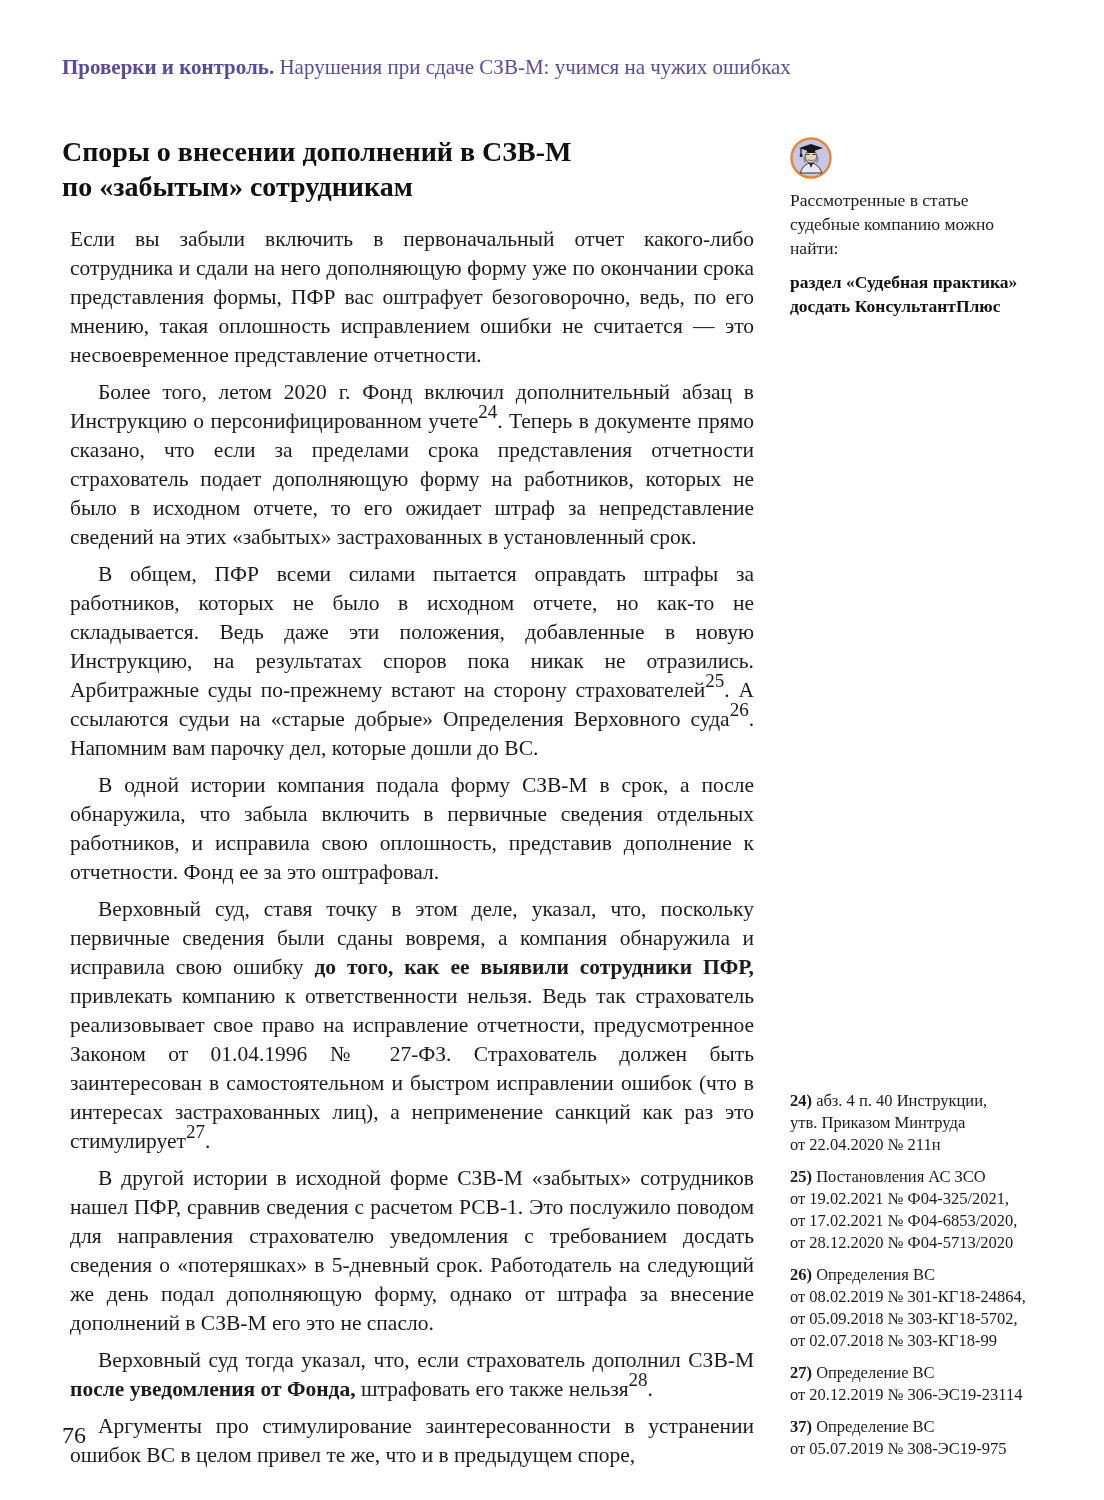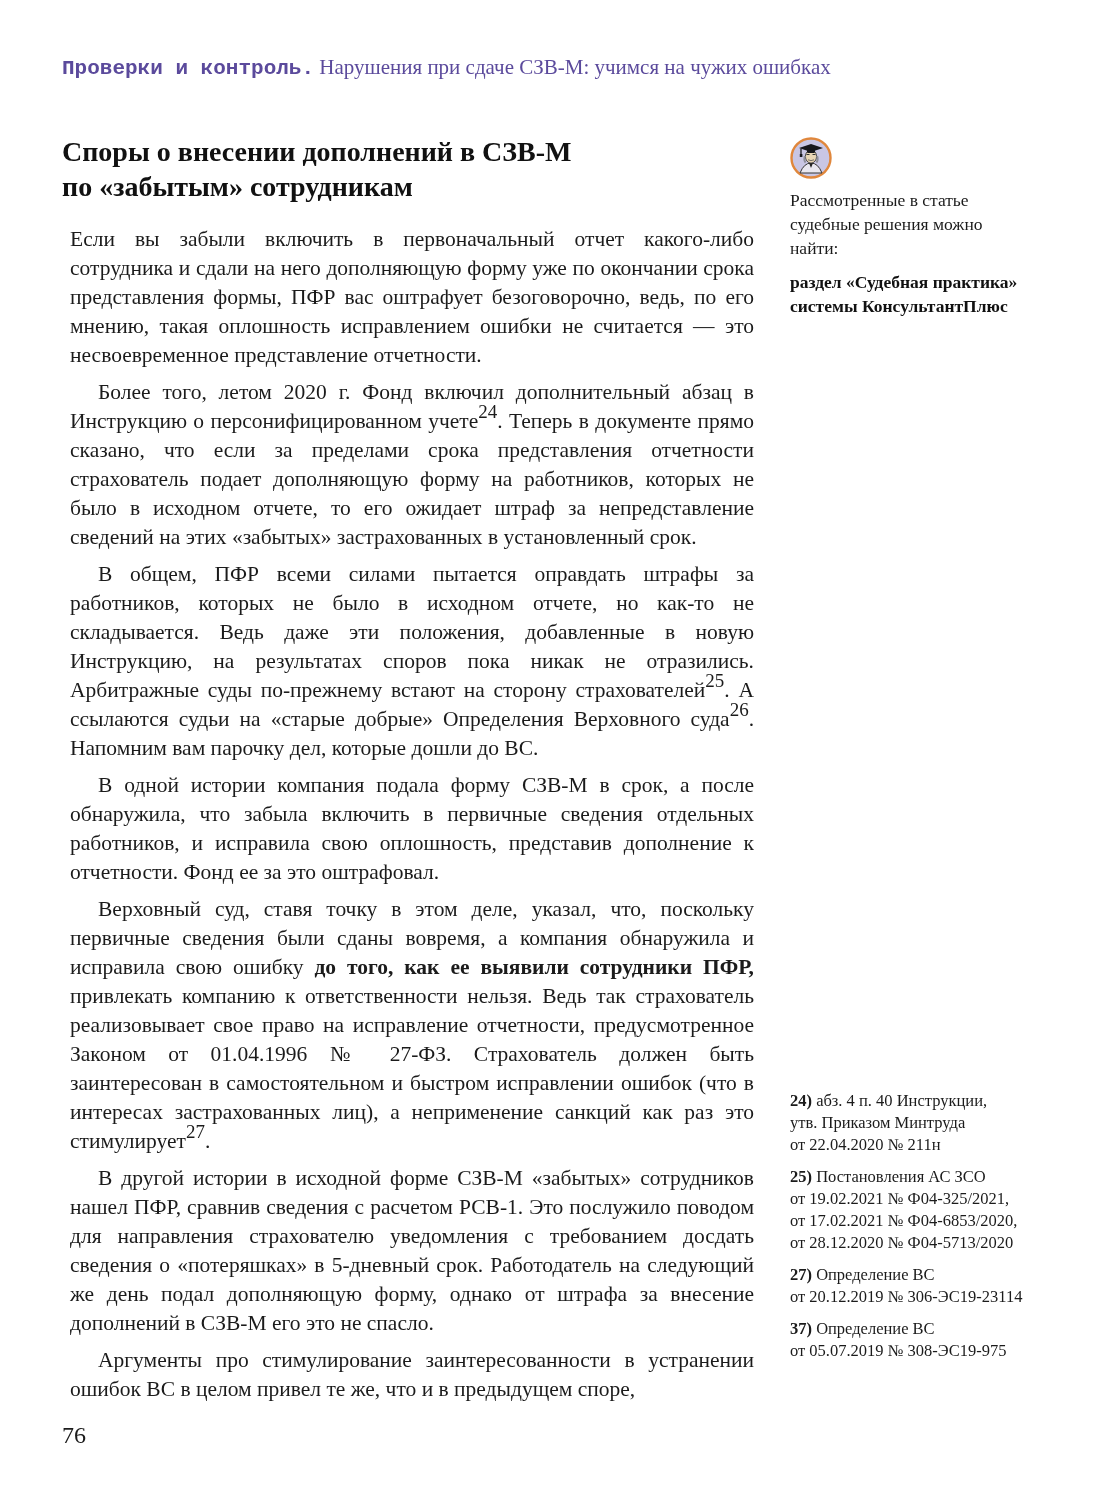--- a/index.html
+++ b/index.html
@@ -16,21 +16,21 @@
   .rubric-line {
     position: absolute;
     left: 62px;
     top: 54px;
     width: 990px;
     font-size: 21px;
     line-height: 27px;
     color: #5b4a9c;
     white-space: nowrap;
   }
-  .rubric-line .rubric { font-weight: bold; font-family: Liberation Mono, monospace; }
+  .rubric-line .rubric { font-weight: bold; }
   .rubric-line .rubric-sub { font-weight: normal; }
 
   
   .col-main {
     position: absolute;
     left: 62px;
     top: 134px;
     width: 700px;
   }
   .article-title {
@@ -118,20 +118,21 @@
   <div class="col-main">
     <h1 class="article-title">Споры о внесении дополнений в СЗВ-М
 по «забытым» сотрудникам</h1>
     <div class="body-text" id="paragraphs">
         <p><span>Если вы забыли включить в первоначальный отчет какого-либо сотрудника и сдали на него дополняющую форму уже по окончании срока представления формы, ПФР вас оштрафует безоговорочно, ведь, по его мнению, такая оплошность исправлением ошибки не считается — это несвоевременное представление отчетности.</span></p>
         <p class="indent"><span>Более того, летом 2020 г. Фонд включил дополнительный абзац в Инструкцию о персонифицированном учете</span><span class="sup">24</span><span>. Теперь в документе прямо сказано, что если за пределами срока представления отчетности страхователь подает дополняющую форму на работников, которых не было в исходном отчете, то его ожидает штраф за непредставление сведений на этих «забытых» застрахованных в установленный срок.</span></p>
         <p class="indent"><span>В общем, ПФР всеми силами пытается оправдать штрафы за работников, которых не было в исходном отчете, но как-то не складывается. Ведь даже эти положения, добавленные в новую Инструкцию, на результатах споров пока никак не отразились. Арбитражные суды по-прежнему встают на сторону страхователей</span><span class="sup">25</span><span>. А ссылаются судьи на «старые добрые» Определения Верховного суда</span><span class="sup">26</span><span>. Напомним вам парочку дел, которые дошли до ВС.</span></p>
         <p class="indent"><span>В одной истории компания подала форму СЗВ-М в срок, а после обнаружила, что забыла включить в первичные сведения отдельных работников, и исправила свою оплошность, представив дополнение к отчетности. Фонд ее за это оштрафовал.</span></p>
         <p class="indent"><span>Верховный суд, ставя точку в этом деле, указал, что, поскольку первичные сведения были сданы вовремя, а компания обнаружила и исправила свою ошибку </span><span class="b">до того, как ее выявили сотрудники ПФР,</span><span> привлекать компанию к ответственности нельзя. Ведь так страхователь реализовывает свое право на исправление отчетности, предусмотренное Законом от 01.04.1996 № 27-ФЗ. Страхователь должен быть заинтересован в самостоятельном и быстром исправлении ошибок (что в интересах застрахованных лиц), а неприменение санкций как раз это стимулирует</span><span class="sup">27</span><span>.</span></p>
         <p class="indent"><span>В другой истории в исходной форме СЗВ-М «забытых» сотрудников нашел ПФР, сравнив сведения с расчетом РСВ-1. Это послужило поводом для направления страхователю уведомления с требованием досдать сведения о «потеряшках» в 5-дневный срок. Работодатель на следующий же день подал дополняющую форму, однако от штрафа за внесение дополнений в СЗВ-М его это не спасло.</span></p>
+        <p class="indent"><span>Верховный суд тогда указал, что, если страхователь дополнил СЗВ-М </span><span class="b">после уведомления от Фонда,</span><span> штрафовать его также нельзя</span><span class="sup">28</span><span>.</span></p>
         <p class="indent"><span>Аргументы про стимулирование заинтересованности в устранении ошибок ВС в целом привел те же, что и в предыдущем споре,</span></p>
       </div>
   </div>
 
   <aside class="col-side">
     <div class="judge-badge">
       <svg viewBox="0 0 42 42" width="42" height="42" aria-hidden="true">
         <circle cx="21" cy="21" r="19.5" fill="#c9c6e4" stroke="#e0873c" stroke-width="2.4"></circle>
         <path d="M10 36 Q14 26 21 26 Q28 26 32 36 Z" fill="#e9e7f0" stroke="#333" stroke-width="1"></path>
         <path d="M19 26 L21 31 L23 26 Z" fill="#222"></path>
@@ -139,34 +140,38 @@
         <path d="M14.8 19 Q13.6 23.5 15.6 25.5 M27.2 19 Q28.4 23.5 26.4 25.5" fill="none" stroke="#8e8e99" stroke-width="2"></path>
         <path d="M16.5 17.5 h3 M22.5 17.5 h3" stroke="#333" stroke-width="1" fill="none"></path>
         <path d="M18 22.8 q3 1.6 6 0" stroke="#555" stroke-width="0.8" fill="none"></path>
         <polygon points="21,7 33,11 21,15 9,11" fill="#17171c"></polygon>
         <rect x="17" y="12.5" width="8" height="3.6" rx="1" fill="#17171c"></rect>
         <path d="M11 11.5 v6" stroke="#17171c" stroke-width="1.3"></path>
         <rect x="9.8" y="17" width="2.6" height="3" fill="#17171c"></rect>
       </svg>
     </div>
     <p class="side-note">Рассмотренные в статье
-судебные решения можно
+судебные компанию можно
 найти:</p>
     <p class="side-note-bold">раздел «Судебная практика»
-системы КонсультантПлюс</p>
+досдать КонсультантПлюс</p>
   </aside>
 
   <div class="footnotes" id="footnotes">
       <p class="footnote"><span class="fn-num">24) </span><span class="fn-text">абз. 4 п. 40 Инструкции,
 утв. Приказом Минтруда
 от 22.04.2020 № 211н</span></p>
       <p class="footnote"><span class="fn-num">25) </span><span class="fn-text">Постановления АС ЗСО
 от 19.02.2021 № Ф04-325/2021,
 от 17.02.2021 № Ф04-6853/2020,
 от 28.12.2020 № Ф04-5713/2020</span></p>
+      <p class="footnote"><span class="fn-num">26) </span><span class="fn-text">Определения ВС
+от 08.02.2019 № 301-КГ18-24864,
+от 05.09.2018 № 303-КГ18-5702,
+от 02.07.2018 № 303-КГ18-99</span></p>
       <p class="footnote"><span class="fn-num">27) </span><span class="fn-text">Определение ВС
 от 20.12.2019 № 306-ЭС19-23114</span></p>
       <p class="footnote"><span class="fn-num">37) </span><span class="fn-text">Определение ВС
 от 05.07.2019 № 308-ЭС19-975</span></p>
     </div>
 
   <div class="page-number">76</div>
 
 </div>
 

